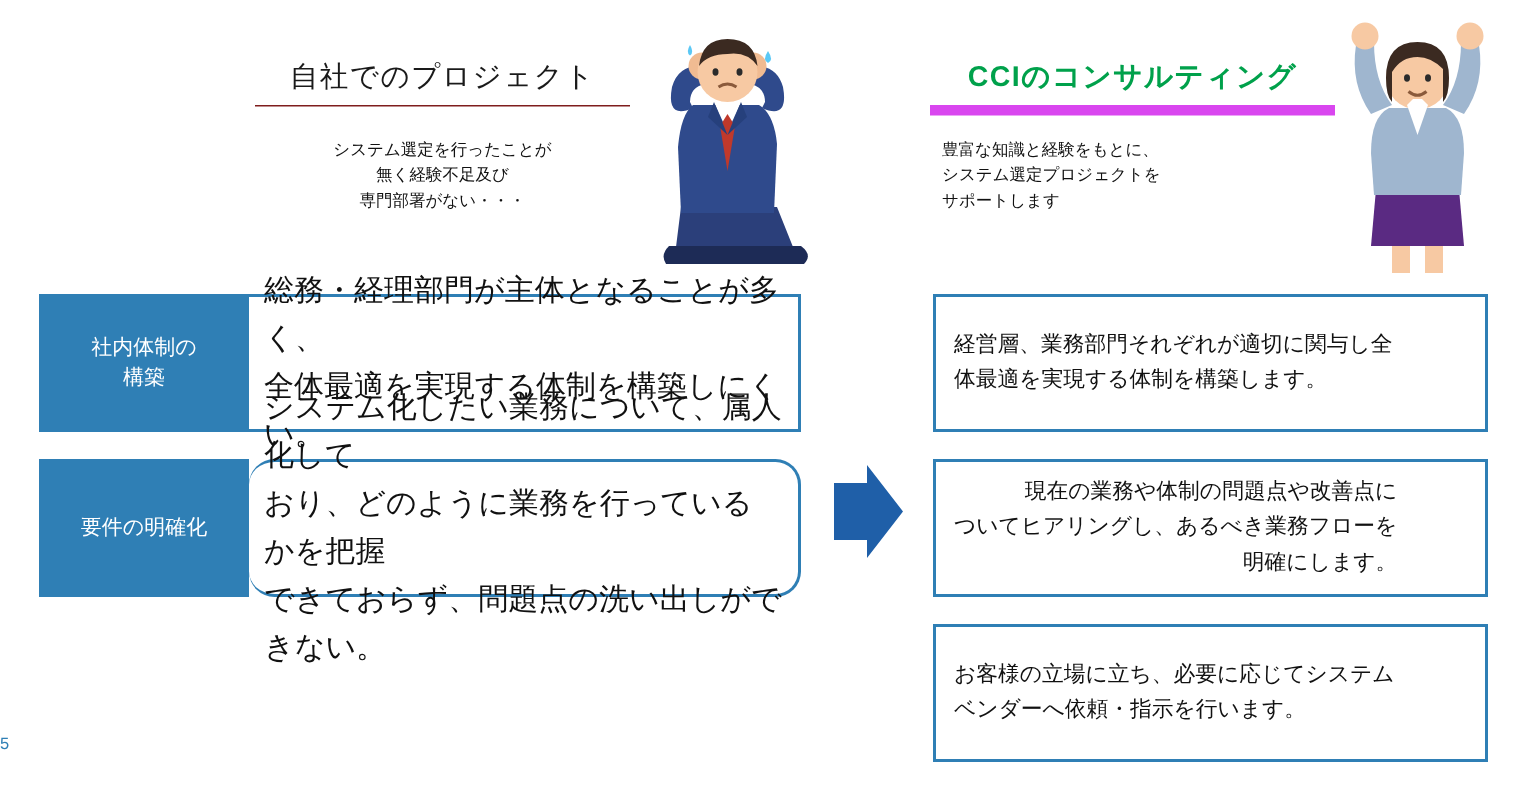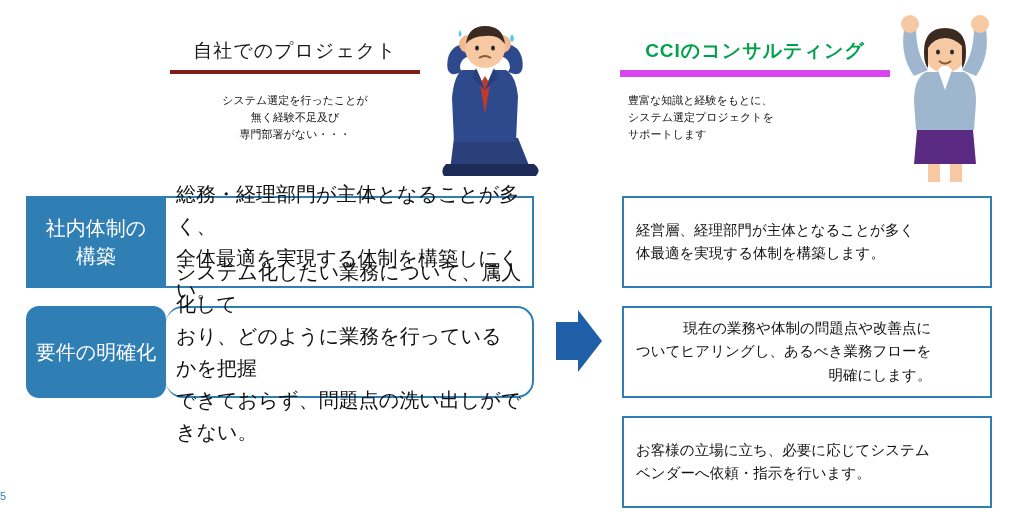--- a/index.html
+++ b/index.html
@@ -25,21 +25,21 @@
     font-size: 19px;
     letter-spacing: 1px;
     white-space: nowrap;
   }
   #left-title {
     left: 170px;
     top: 38px;
     width: 250px;
     color: #1a1a1a;
     padding-bottom: 6px;
-    border-bottom: 4px solid #7f1d1d;
+    border-bottom: 1px solid #7f1d1d;
   }
   #right-title {
     left: 620px;
     top: 38px;
     width: 270px;
     color: #00a14b;
     font-weight: bold;
     padding-bottom: 6px;
     border-bottom: 7px solid #d946ef;
   }
@@ -72,21 +72,21 @@
     height: 92px;
   }
   #row-0 { top: 196px; }
   #row-1 { top: 306px; }
   #row-2 { top: 416px; }
 
   .row-label {
     width: 140px;
     background: #2f7fb5;
     color: #ffffff;
-    font-size: 20px;
+    font-size: 14px;
     display: flex;
     align-items: center;
     justify-content: center;
     text-align: center;
     line-height: 1.4;
     box-sizing: border-box;
     padding: 4px;
   }
   .row-body {
     flex: 1;
@@ -222,33 +222,33 @@
     <rect x="70" y="158" width="12" height="18" fill="#f7c9a3"></rect>
   </svg>
 
   <div class="row" id="row-0">
     <div class="row-label" style="white-space: pre-line;">社内体制の
 構築</div>
     <div class="row-body" style="white-space: pre-line;">総務・経理部門が主体となることが多く、
 全体最適を実現する体制を構築しにくい。</div>
   </div>
   <div class="row" id="row-1">
-    <div class="row-label" style="white-space: pre-line; border-radius: 13px;">要件の明確化</div>
+    <div class="row-label" style="white-space: pre-line;">要件の明確化</div>
     <div class="row-body" style="white-space: pre-line; border-radius: 17px;">システム化したい業務について、属人化して
 おり、どのように業務を行っているかを把握
 できておらず、問題点の洗い出しができない。</div>
   </div>
   <div class="row" id="row-2">
   </div>
 
   <svg id="arrow" viewBox="0 0 46 62">
     <path d="M0 12 L22 12 L22 0 L46 31 L22 62 L22 50 L0 50 Z" fill="#1f5fa8"></path>
   </svg>
 
-  <div class="rbox" id="rbox-0" style="white-space: pre-line;">経営層、経理部門が主体となることが多く
+  <div class="rbox" id="rbox-0" style="white-space: pre-line;">経営層、業務部門それぞれが適切に関与し全
 体最適を実現する体制を構築します。</div>
   <div class="rbox" id="rbox-1" style="white-space: pre-line;">現在の業務や体制の問題点や改善点に
 ついてヒアリングし、あるべき業務フローを
 明確にします。</div>
   <div class="rbox" id="rbox-2" style="white-space: pre-line;">お客様の立場に立ち、必要に応じてシステム
 ベンダーへ依頼・指示を行います。</div>
 
   <div id="stray">5</div>
 </div>
 

